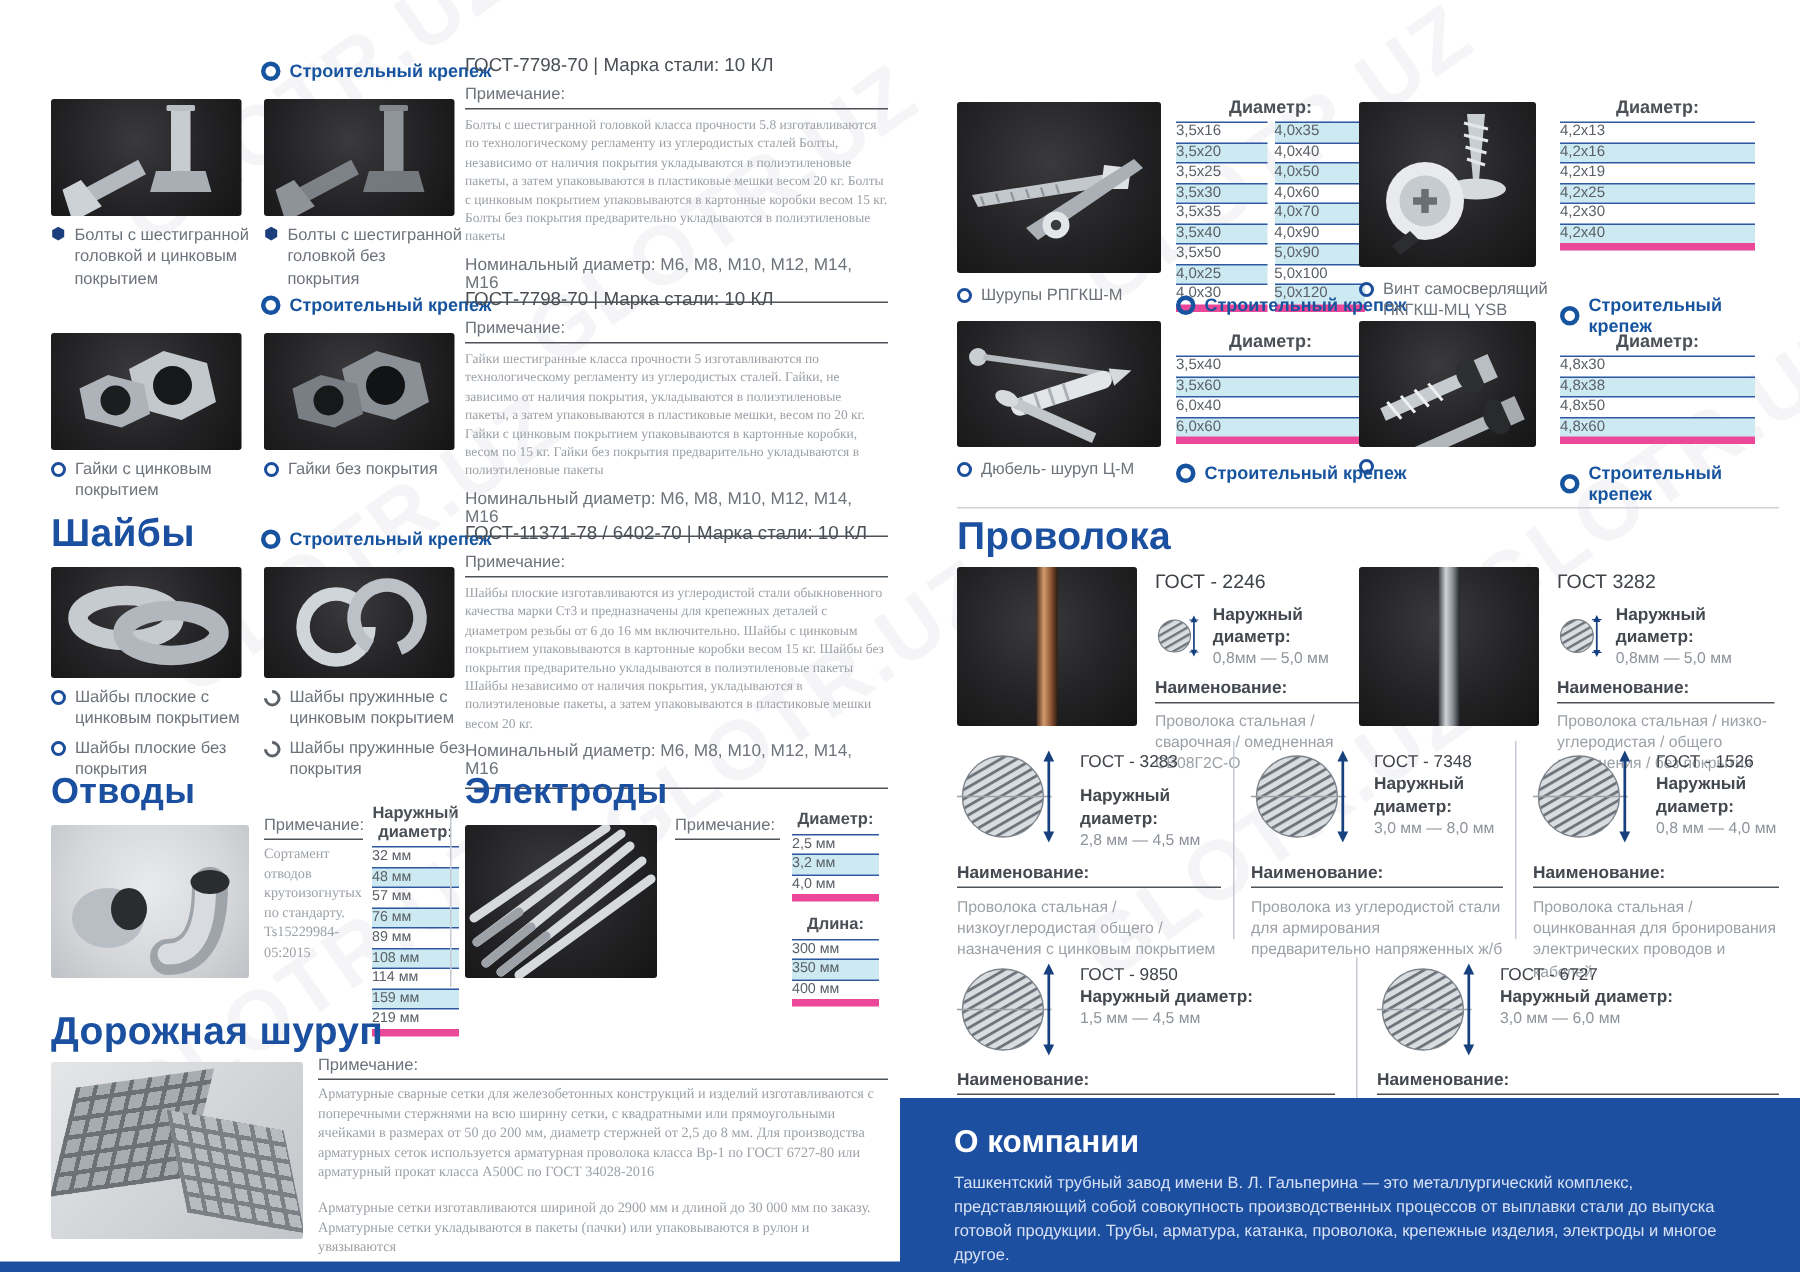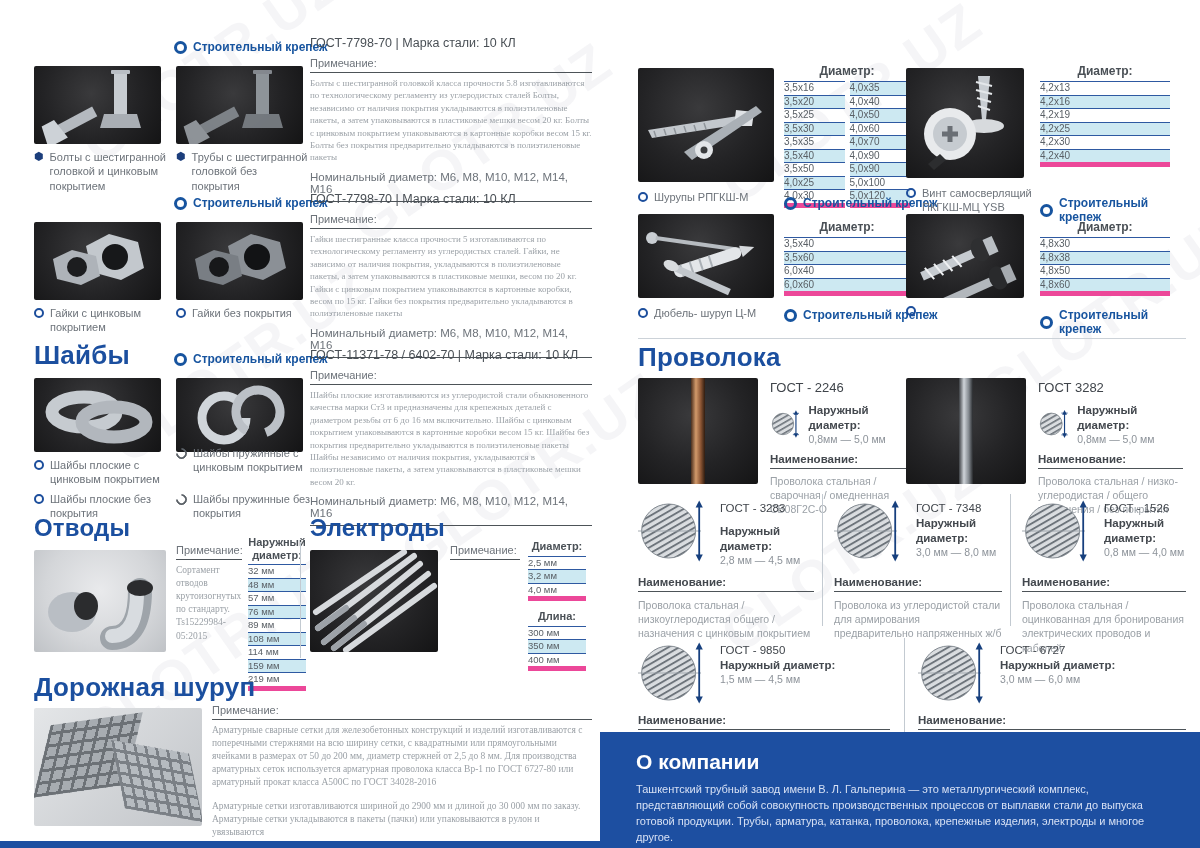--- a/index.html
+++ b/index.html
@@ -114,21 +114,21 @@
             </g>
           </g>
         </svg>
     </div>
     <div class="cap" style="left:0;top:122px;width:132px">
       <span class="blt-hex">⬢</span>
       <span>Болты с шестигранной головкой и цинковым покрытием</span>
     </div>
     <div class="cap" style="left:142px;top:122px;width:132px">
       <span class="blt-hex">⬢</span>
-      <span>Трубы с шестигранной головкой  без покрытия</span>
+      <span>Болты с шестигранной головкой  без покрытия</span>
     </div>
     <div class="noteblock" style="left:276px;top:8px;width:282px">
       <div class="gost">ГОСТ-7798-70 | Марка стали: 10 КЛ</div>
       <div class="note-label">Примечание:</div>
       <div class="note-para">Болты с шестигранной головкой класса прочности 5.8 изготавливаются по технологическому регламенту из углеродистых сталей Болты, независимо от наличия покрытия укладываются в полиэтиленовые пакеты, а затем упаковываются в пластиковые мешки весом 20 кг. Болты с цинковым покрытием упаковываются в картонные коробки весом 15 кг. Болты без покрытия предварительно укладываются в полиэтиленовые пакеты</div>
       <div class="nominal">Номинальный диаметр: М6, М8, М10, М12, М14, М16</div>
     </div>
   </div>
 
   <div style="position:absolute;left:34px;top:184px;width:558px;height:156px">
@@ -191,21 +191,21 @@
         </svg>
     </div>
     <div class="cap" style="left:0;top:118px;width:134px">
       <span class="blt-ring"></span>
       <span>Шайбы плоские с цинковым покрытием</span>
     </div>
     <div class="cap" style="left:0;top:152px;width:134px">
       <span class="blt-ring"></span>
       <span>Шайбы плоские без покрытия</span>
     </div>
-    <div class="cap" style="left:142px;top:106px;width:134px">
+    <div class="cap" style="left:142px;top:118px;width:134px">
       <span class="blt-c"></span>
       <span>Шайбы пружинные с цинковым покрытием</span>
     </div>
     <div class="cap" style="left:142px;top:152px;width:134px">
       <span class="blt-c"></span>
       <span>Шайбы пружинные без покрытия</span>
     </div>
     <div class="noteblock" style="left:276px;top:8px;width:282px">
       <div class="gost">ГОСТ-11371-78 / 6402-70 | Марка стали: 10 КЛ</div>
       <div class="note-label">Примечание:</div>

